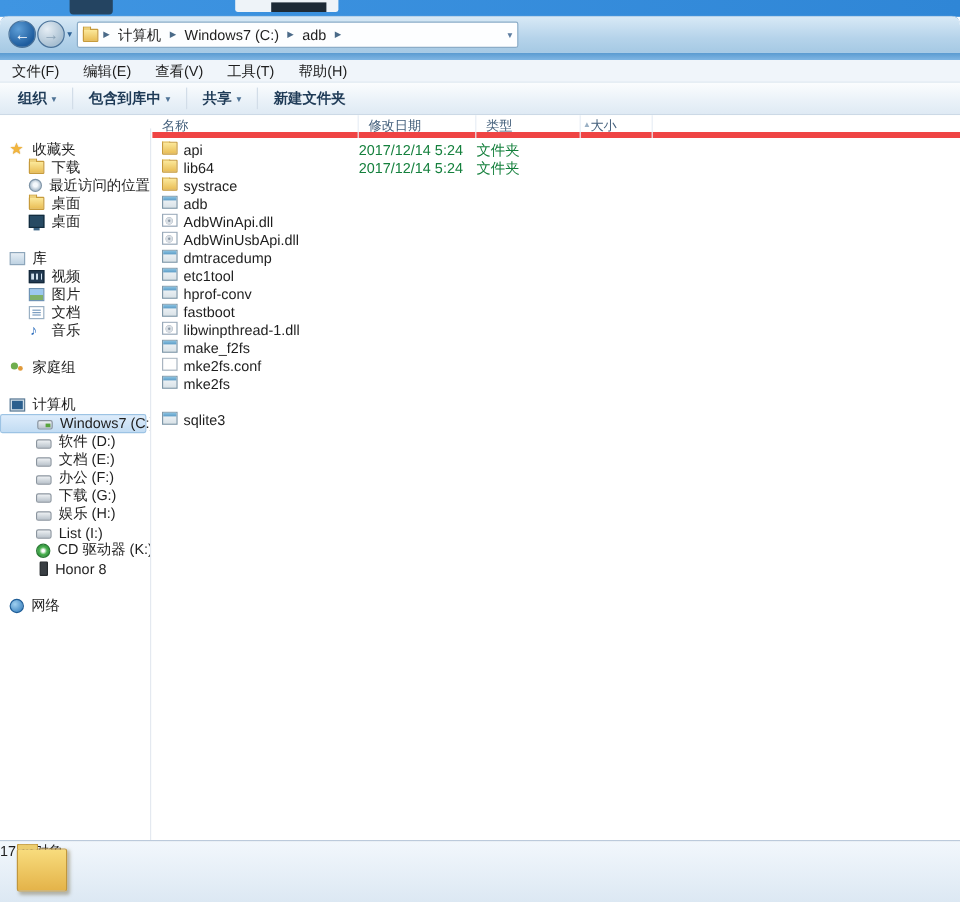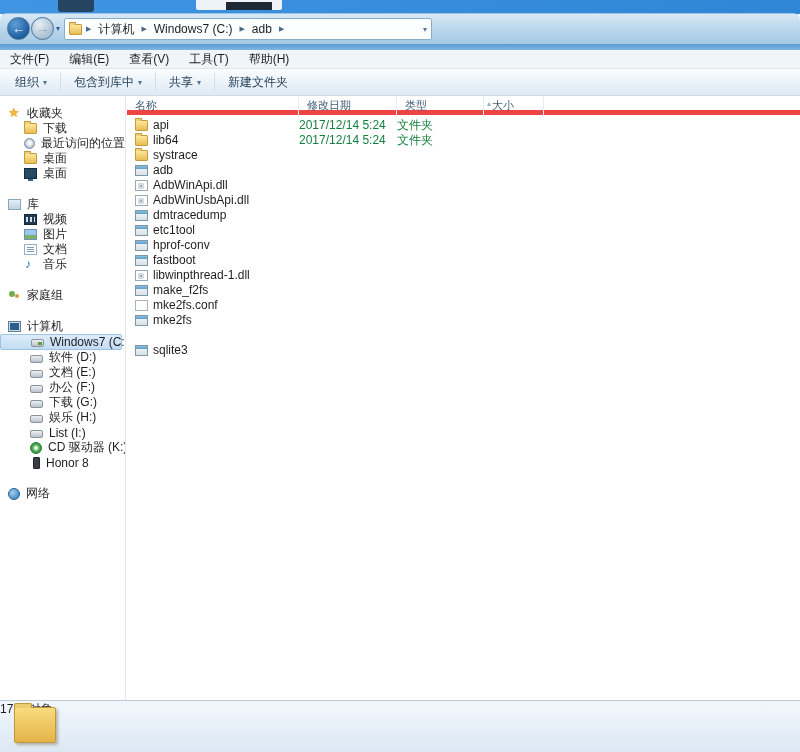--- a/index.html
+++ b/index.html
@@ -28,42 +28,42 @@
   .addrbox{position:absolute;left:64px;top:4px;width:368px;height:22px;background:#fdfeff;
            border:1px solid #8cadc8;border-radius:2px;display:flex;align-items:center;padding:0 4px;gap:4px;}
   .addr-sep{font-size:7px;color:#4a6a88;}
   .crumb{padding:1px 3px;cursor:default;white-space:nowrap;}
   .addr-end{margin-left:auto;font-size:8px;color:#5d7da0;}
   .menubar{position:absolute;left:0;top:36px;width:100%;height:19px;background:#f0f5fa;
            border-bottom:1px solid #dde6ef;display:flex;align-items:center;gap:20px;padding-left:10px;}
   .toolbar{position:absolute;left:0;top:55px;width:100%;height:27px;
            background:linear-gradient(#fbfdfe,#e9f1f8 60%,#dfeaf4);border-bottom:1px solid #ccd9e6;
            display:flex;align-items:center;padding-left:6px;color:#1f3b57;}
-  .tbtn{padding:3px 9px;display:flex;align-items:center;gap:4px;white-space:nowrap;}
+  .tbtn{padding:3px 9px;display:flex;align-items:center;gap:4px;white-space:nowrap;font-weight:bold;}
   .tbtn .caret{font-size:8px;color:#4f7396;}
   .tsep{width:1px;height:18px;background:#d2dde8;margin:0 4px;}
   
   .main{position:absolute;left:0;top:82px;width:100%;bottom:52px;background:#fff;}
-  .sidebar{position:absolute;left:0;top:0;bottom:0;width:126px;border-right:1px solid #e4e9f0;
+  .sidebar{position:absolute;left:0;top:11px;bottom:0;width:126px;border-right:1px solid #e4e9f0;
            padding-top:10px;overflow:hidden;}
   .sgroup{margin-bottom:16px;}
   .shead,.sitem{display:flex;align-items:center;gap:6px;height:15px;white-space:nowrap;}
   .shead{padding-left:8px;}
   .sitem{padding-left:24px;}
   .sitem.deep{padding-left:30px;}
   .sitem.sel{background:linear-gradient(#ddecfb,#c2dcf3);border:1px solid #9cc3e4;border-radius:2px;
              margin-right:3px;height:16px;}
   .filelist{position:absolute;left:127px;right:0;top:0;bottom:0;}
   .fhead{display:grid;grid-template-columns:172px 98px 87px 60px;height:19px;line-height:19px;
          border-bottom:5px solid #ef4444;color:#44607c;font-size:11px;position:relative;}
   .fhead span{padding-left:8px;border-right:1px solid #e8eef5;}
   .sortcaret{position:absolute;left:352px;top:-2px;font-size:8px;color:#9ab0c4;border:0 !important;}
   .frows{position:absolute;left:0;right:0;top:22px;}
   .frow{display:grid;grid-template-columns:172px 98px 87px 60px;height:15px;line-height:15px;}
-  .fcell{display:flex;align-items:center;gap:5px;padding-left:8px;overflow:hidden;}
+  .fcell{display:flex;gap:5px;padding-left:8px;overflow:hidden;}
   .fdate,.ftype{color:#15803d;white-space:nowrap;}
   
   .ic{display:inline-block;width:13px;height:11px;position:relative;flex:none;}
   .ic-folder{background:linear-gradient(#fbe89a,#e9bd55);border:1px solid #c79b3b;border-radius:1px;}
   .ic-folder::before{content:"";position:absolute;left:-1px;top:-3px;width:5px;height:2px;
      background:#edd07a;border:1px solid #c79b3b;border-bottom:0;border-radius:1px 1px 0 0;}
   .ic-star{border:0;}
   .ic-star::before{content:"★";position:absolute;left:0;top:-2px;font-size:13px;line-height:13px;
      color:#f2b53d;text-shadow:0 0 1px #c1861d;}
   .ic-recent{width:11px;background:radial-gradient(circle at 50% 45%,#f4f8fc 25%,#9fb3c5 78%);

